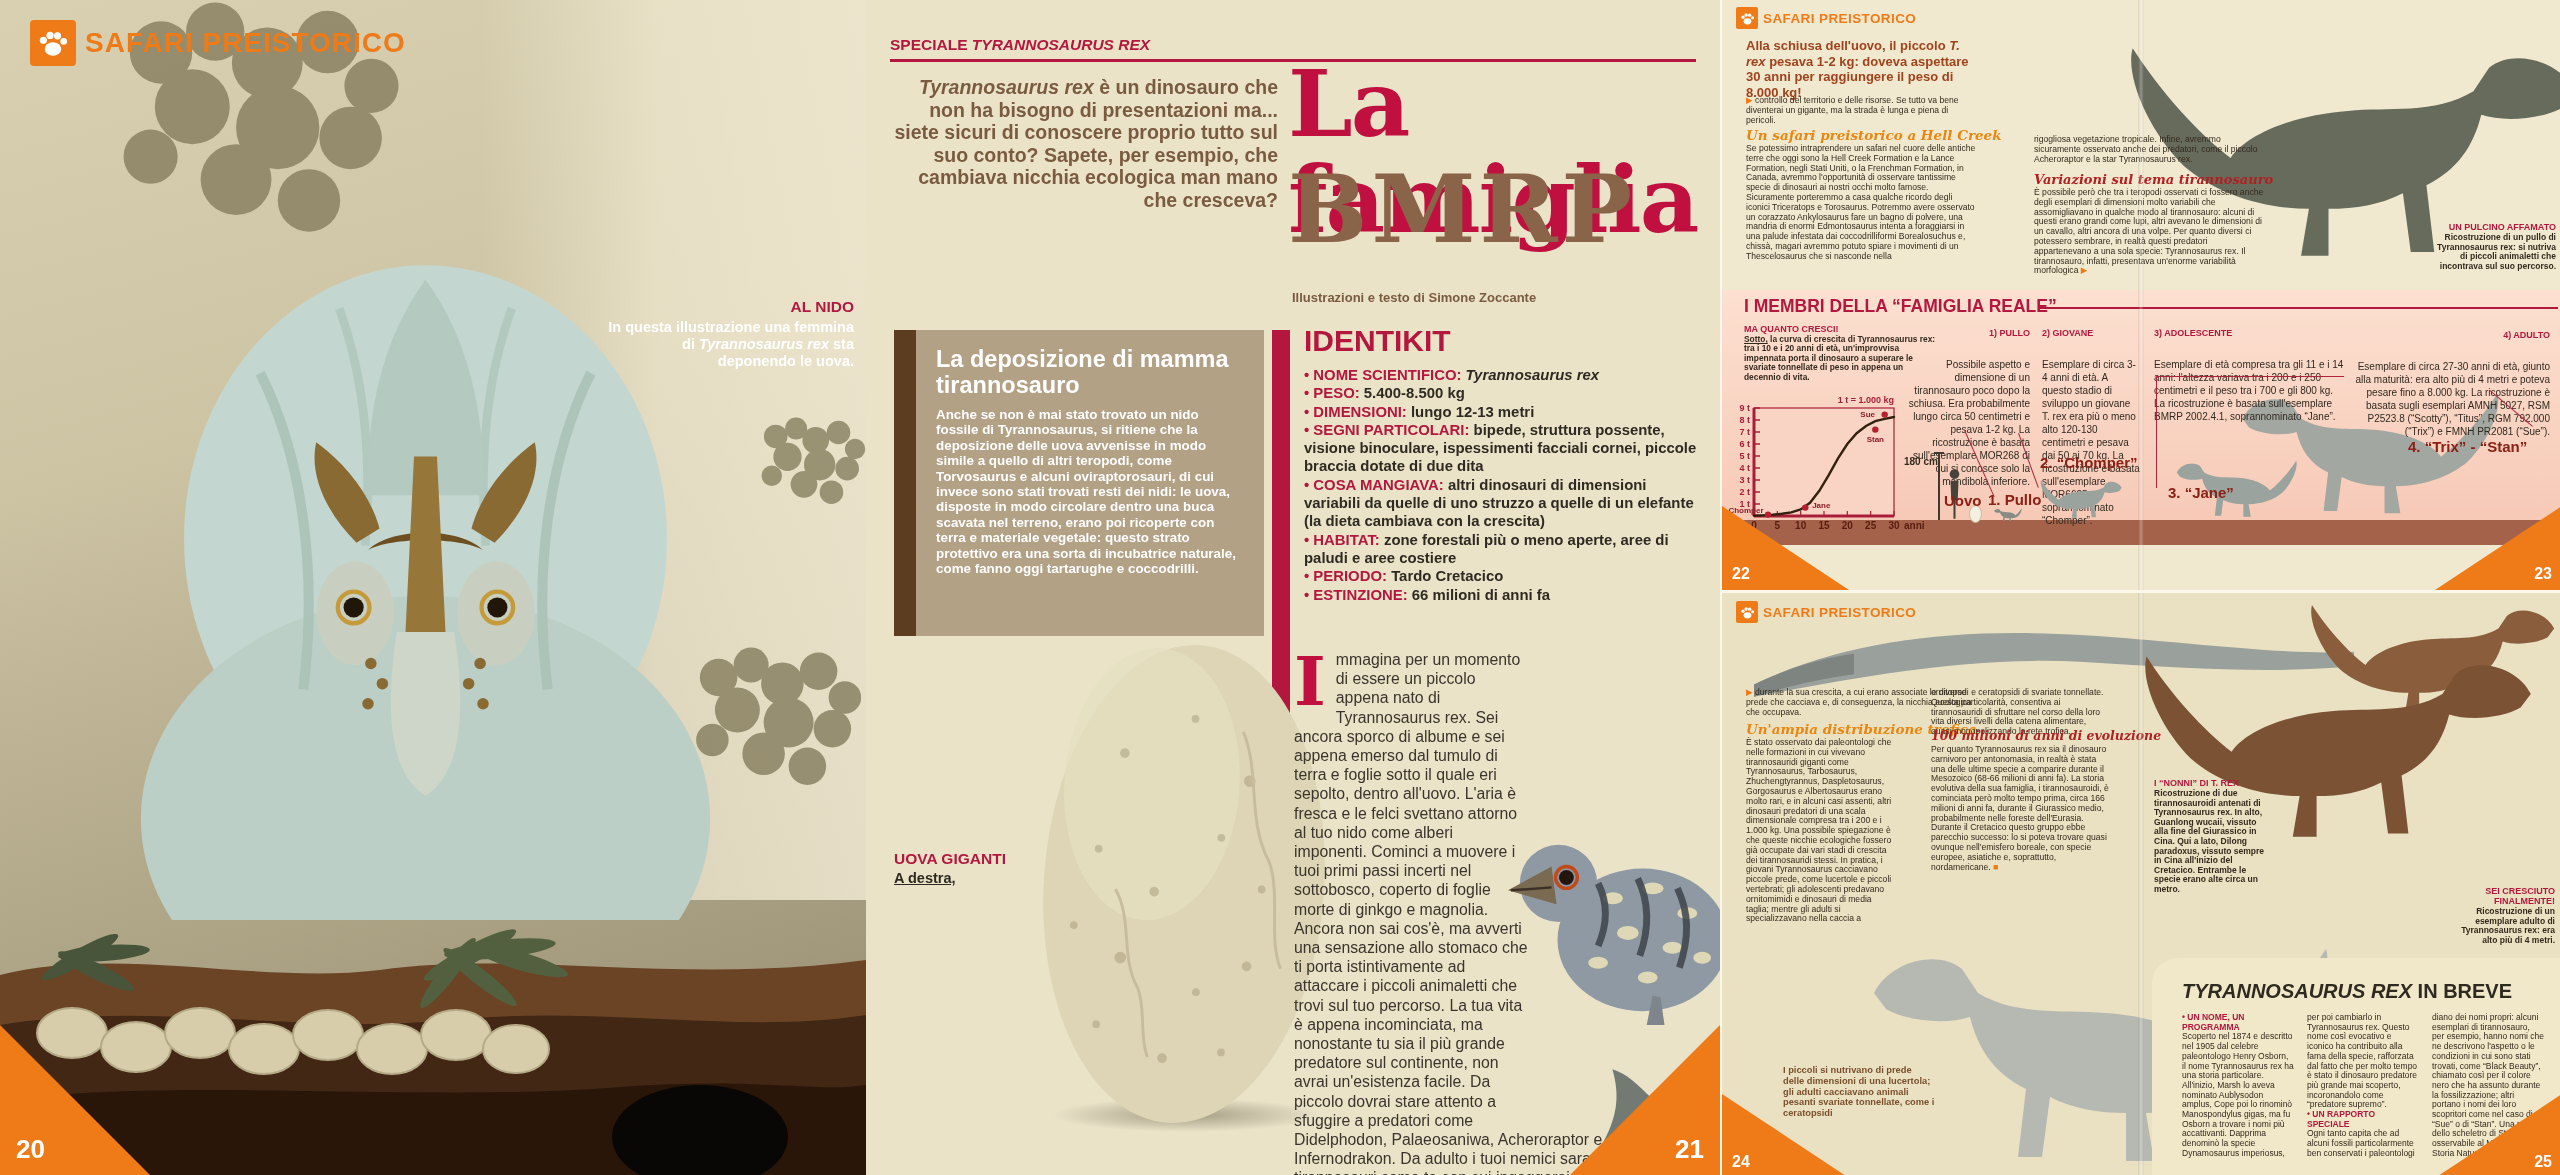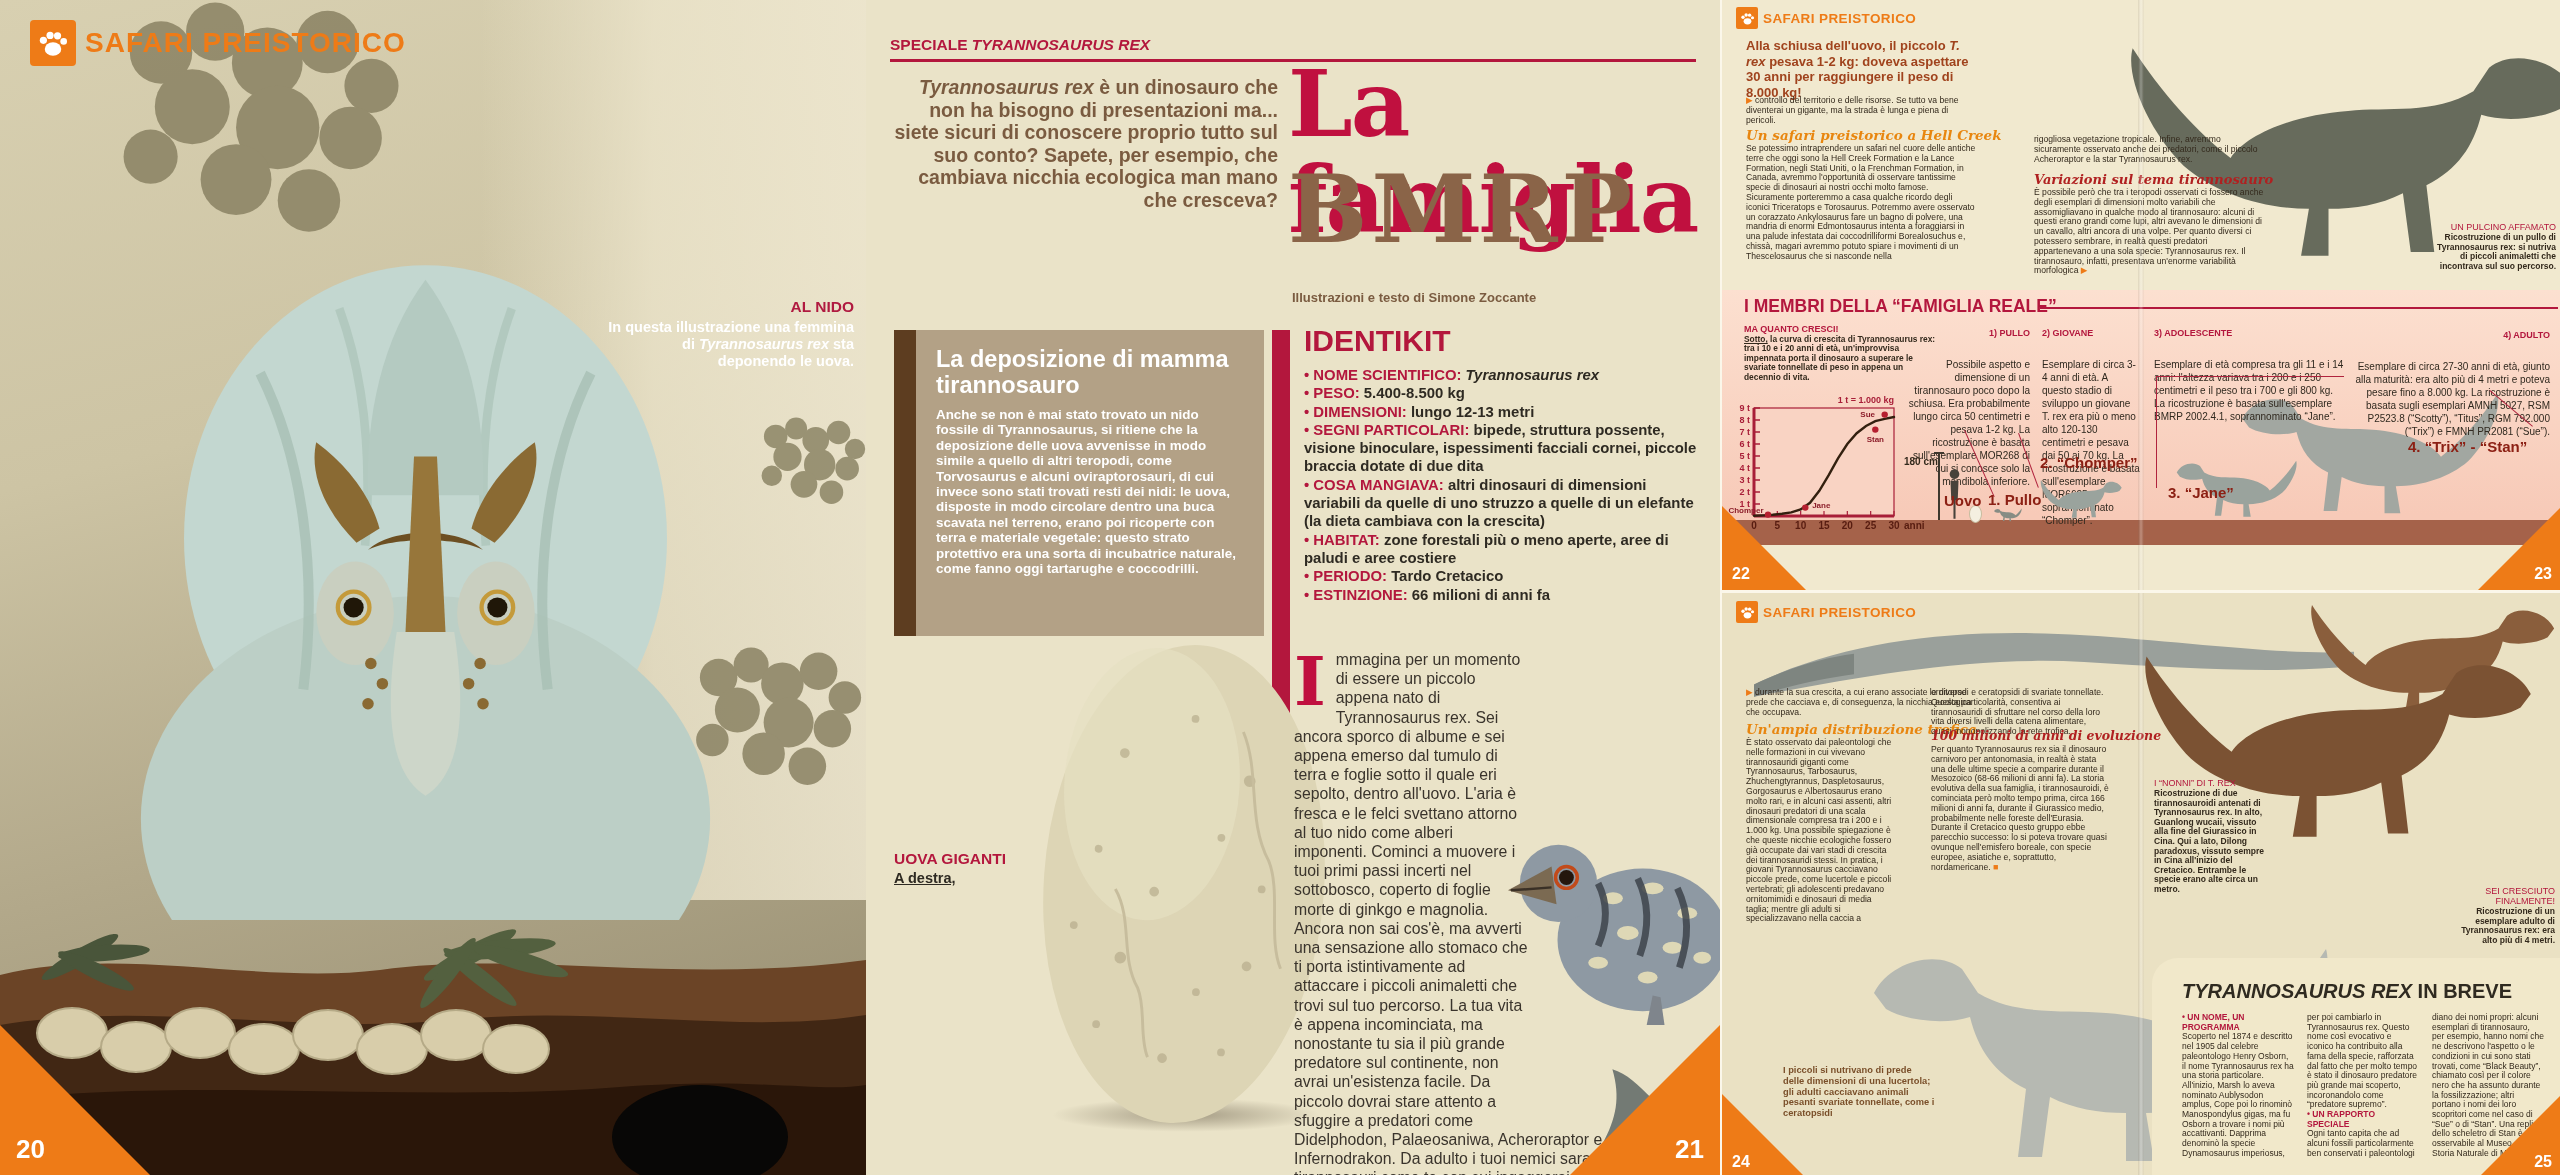--- a/index.html
+++ b/index.html
@@ -29,21 +29,21 @@
   #p20-caption .cap-title{color:#b01a40;font-weight:bold;font-size:15.5px;margin-bottom:3px;}
   #p20-caption .cap-body{color:#fff;font-weight:bold;font-size:14.5px;line-height:17px;}
   .badge{position:absolute;background:#ee7b17;z-index:7;}
   .badge .num{position:absolute;color:#fff;font-weight:bold;}
   .badge-bl{left:0;bottom:0;clip-path:polygon(0 0,100% 100%,0 100%);}
   .badge-br{right:0;bottom:0;clip-path:polygon(100% 0,100% 100%,0 100%);}
   .badge-lg{width:150px;height:150px;}
   .badge-lg .num{font-size:26px;bottom:10px;}
   .badge-bl .num{left:16px;}
   .badge-br .num{right:16px;}
-  .badge-sm{width:84px;height:84px;}
+  .badge-sm{width:84px;height:84px;padding-left:43px;}
   .badge-sm .num{font-size:16px;bottom:7px;}
   .badge-sm.badge-bl .num{left:10px;}
   .badge-sm.badge-br .num{right:10px;}
 
   
   #p21{left:866px;top:0;width:854px;height:1175px;background:#eae3c8;}
   #kicker{left:24px;top:36px;font-size:15.5px;font-weight:bold;color:#b3173d;}
   #kicker .it{font-style:italic;}
   #kicker-rule{left:24px;top:59px;width:806px;height:3px;background:#b3173d;}
   #intro{left:18px;top:76px;width:394px;text-align:right;color:#7a5b40;font-weight:bold;
@@ -94,21 +94,21 @@
   .script-h{font-family:"DejaVu Serif",serif;font-style:italic;font-weight:bold;z-index:2;}
   .script-h.or{color:#e8860f;}
   .script-h.rd{color:#b02020;}
   #h22a{left:24px;top:127px;font-size:13.5px;}
   #col22a{left:24px;top:144px;width:232px;}
   #col22b1{left:312px;top:135px;width:230px;}
   #h22b{left:312px;top:172px;font-size:13px;}
   #col22b2{left:312px;top:188px;width:230px;}
   #din-feathered{left:395px;top:-12px;width:470px;height:285px;transform:scaleX(-1);z-index:1;}
   .cap-sm{z-index:3;}
-  .cap-sm .cap-title{color:#b3173d;font-weight:normal;font-size:9px;margin-bottom:1px;}
+  .cap-sm .cap-title{color:#b3173d;font-weight:bold;font-size:9px;margin-bottom:1px;}
   .cap-sm .cap-body{font-size:8.5px;line-height:9.6px;font-weight:bold;color:#33291c;}
   #chick-cap{left:714px;top:222px;width:120px;text-align:right;}
   #band{left:0;top:290px;width:840px;height:255px;
         background:linear-gradient(180deg,#fce0d0 0%,#f7cab8 88%,#f7cab8 100%);}
   #band-bar{position:absolute;left:0;top:230px;width:840px;height:25px;background:#a5624a;}
   #band-title{position:absolute;left:22px;top:6px;font-size:17.5px;font-weight:bold;color:#b3173d;z-index:2;}
   #band-rule{position:absolute;left:318px;top:17px;width:518px;height:2px;background:#b3173d;}
   #chart-head{position:absolute;left:22px;top:34px;font-size:9px;font-weight:bold;color:#b3173d;z-index:2;}
   #chart-intro{position:absolute;left:22px;top:45px;width:198px;font-size:8.4px;line-height:9.4px;
                font-weight:bold;color:#33291c;z-index:2;}

